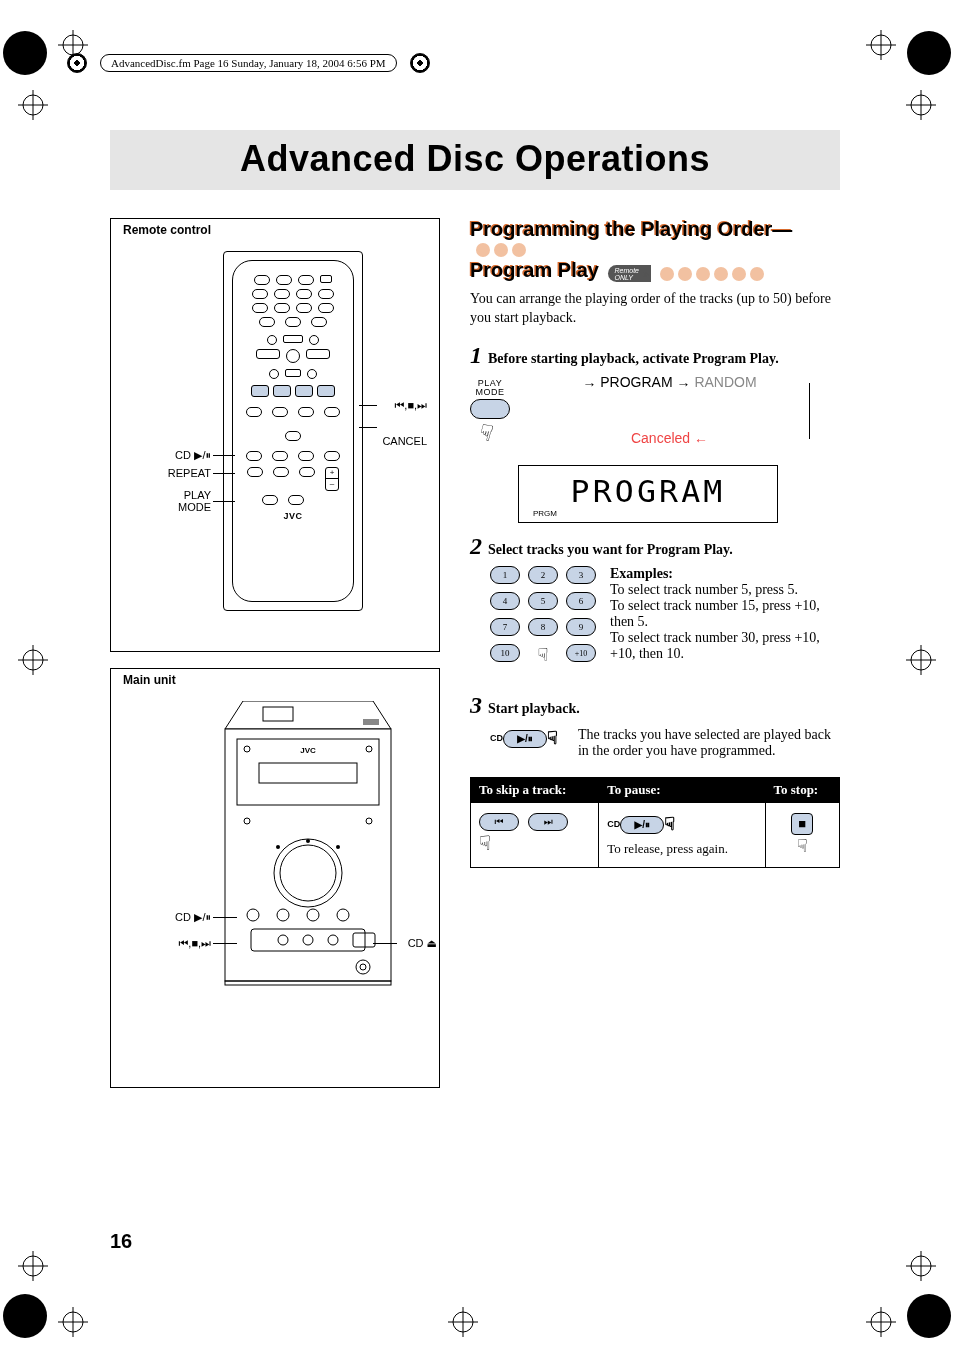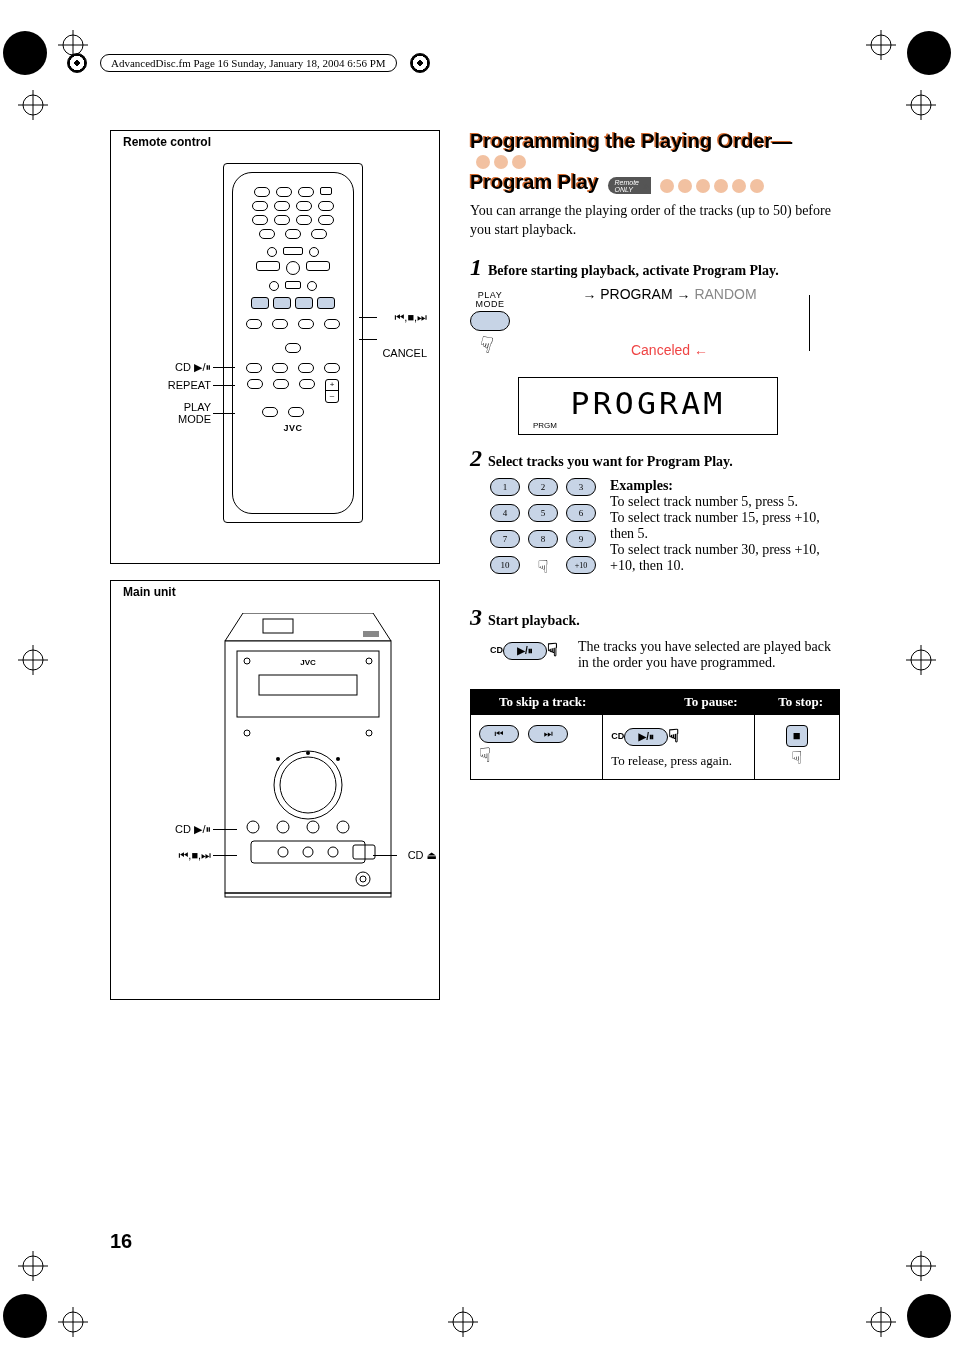--- a/index.html
+++ b/index.html
@@ -222,21 +222,21 @@
     width:44px; height:18px; border:1px solid #000; border-radius:9px;
     background:#c7d4e6; display:flex; align-items:center; justify-content:center;
     font-size:10px; margin-top:2px;
   }
 
   .ctrl-table {
     border:1px solid #000; width:100%; border-collapse: collapse; margin-top:18px;
     font-size:13px;
   }
   .ctrl-table th {
-    background:#000; color:#fff; text-align:right; padding:4px 16px; border:1px solid #000;
+    background:#000; color:#fff; text-align:left; padding:4px 8px; border:1px solid #000;
     font-weight:700;
   }
   .ctrl-table td { border:1px solid #000; padding:10px 8px; vertical-align:top; }
   .pill-btn {
     display:inline-flex; align-items:center; justify-content:center;
     border:1px solid #000; border-radius:9px; min-width:40px; height:18px;
     background:#c7d4e6; font-size:10px;
   }
   .stop-sq {
     display:inline-flex; align-items:center; justify-content:center;
@@ -327,20 +327,23 @@
     <line x1="0" y1="15" x2="30" y2="15" stroke="#000"></line>
   </svg>
 
 <div class="page-outer">
   <div class="header-line">
     <span>AdvancedDisc.fm  Page 16  Sunday, January 18, 2004  6:56 PM</span>
   </div>
 </div>
 
 <div class="page-inner">
+  <div class="title-bar">
+    <h1>Advanced Disc Operations</h1>
+  </div>
 
   <div class="two-col">
 
     <div class="left-col">
 
       <div class="panel">
         <div class="panel-title">Remote control</div>
         <div class="remote-box">
           <div class="remote-svg">
             <div class="remote-inner">

